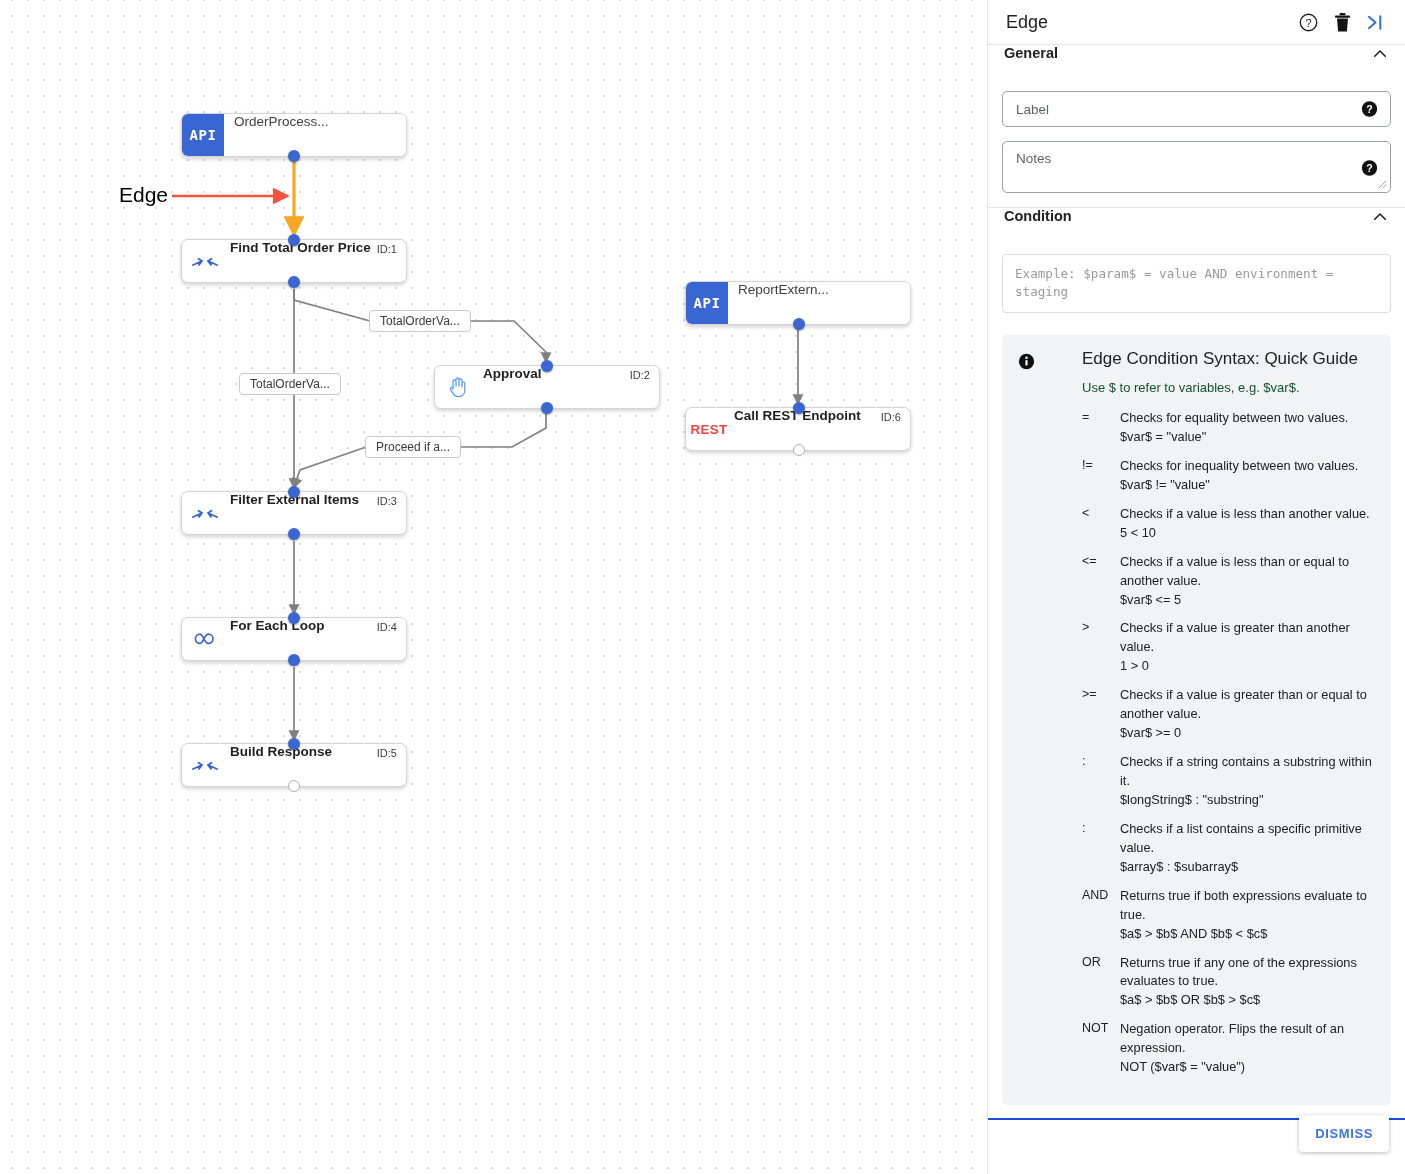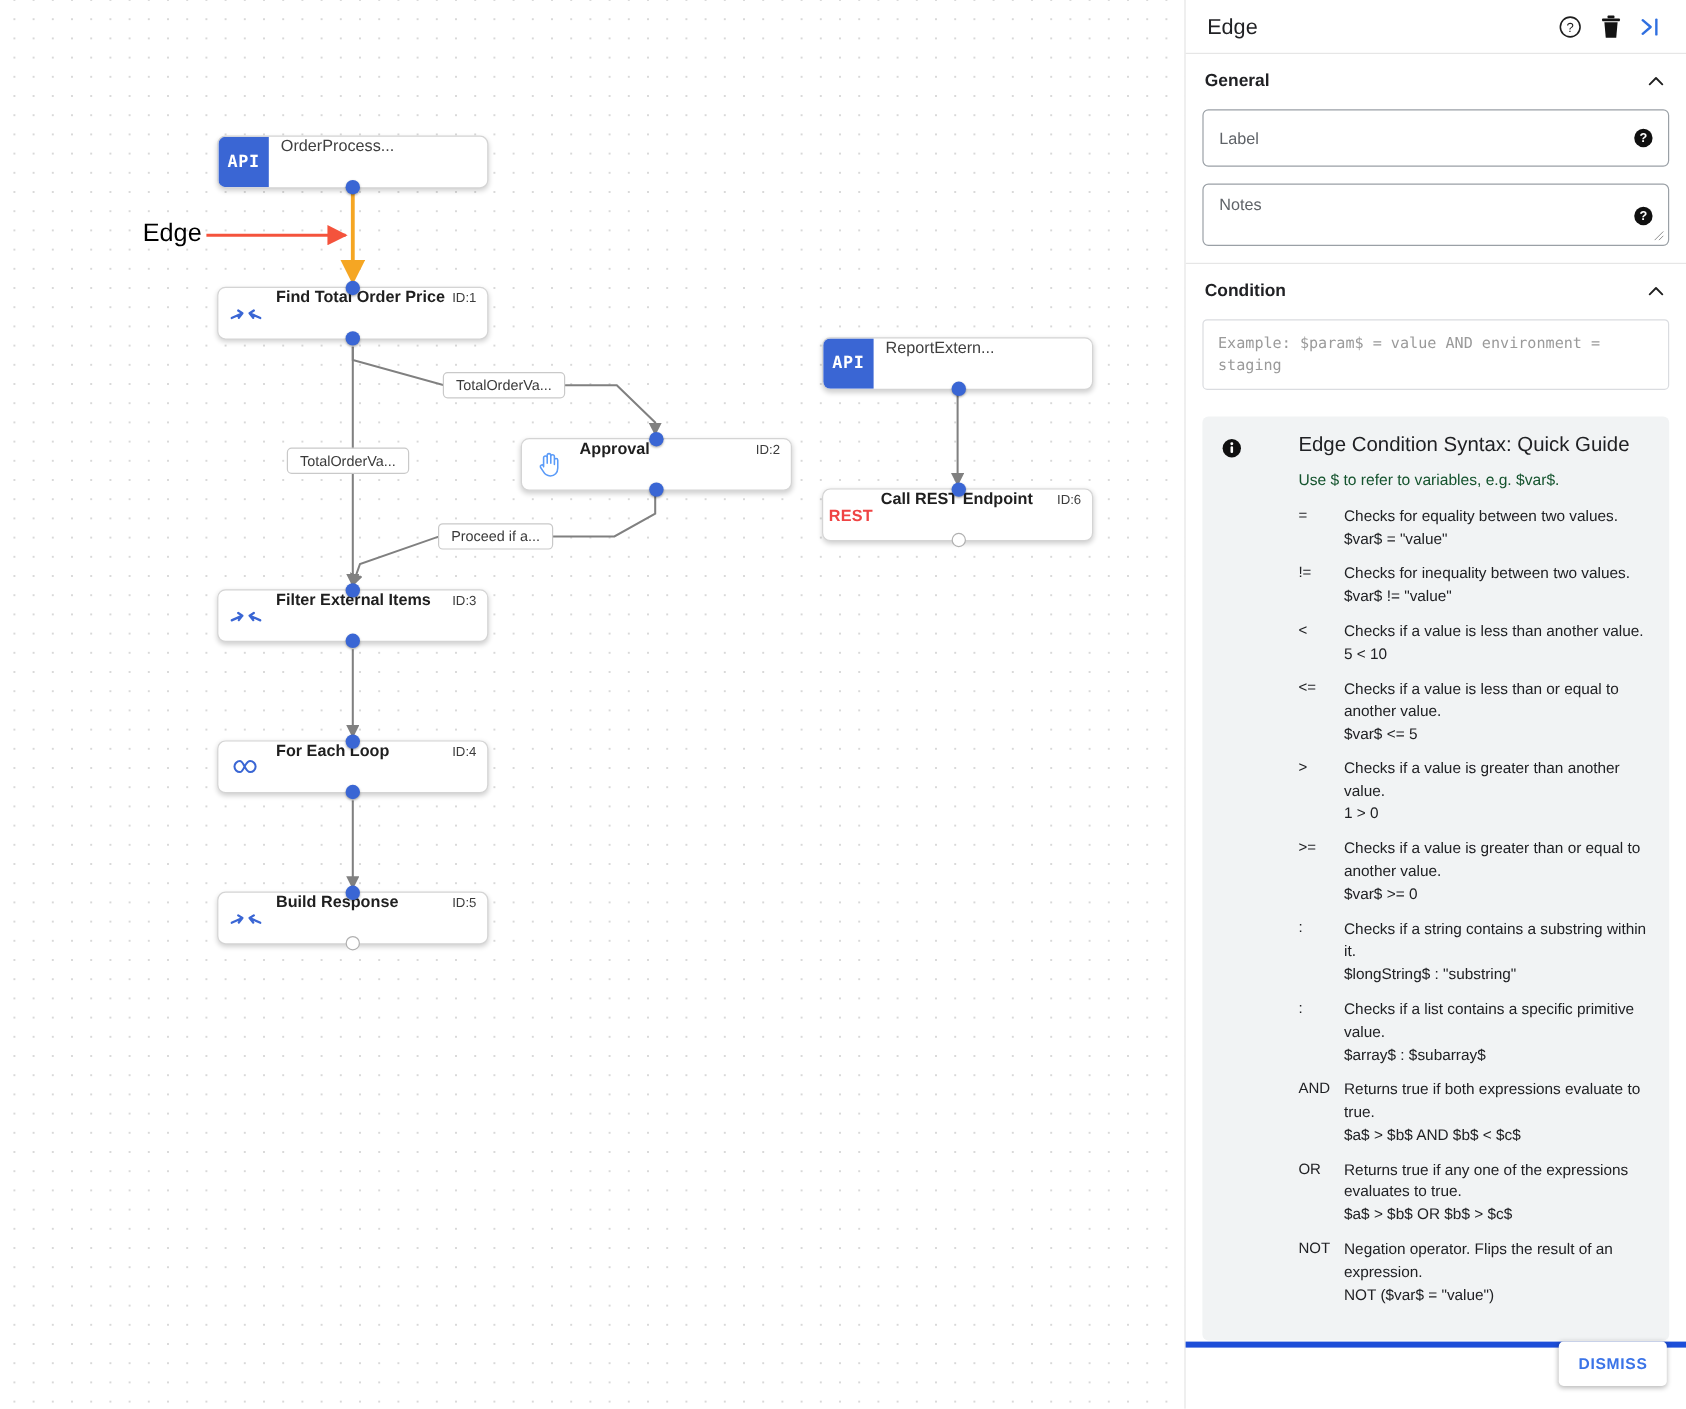--- a/index.html
+++ b/index.html
@@ -112,36 +112,36 @@
     padding: 0 14px 0 18px;
     border-bottom: 1px solid #e6e6e6;
   }
   #panel-title { font-size: 18px; color: #202124; flex: 1; }
   .hdr-icon { width: 30px; height: 30px; display: flex; align-items: center; justify-content: center; cursor: pointer; margin-left: 4px; }
 
   #panel-body { flex: 1; overflow: hidden; position: relative; }
 
   .section { padding: 0 14px; }
   .section-head {
-    display: flex; align-items: center; justify-content: space-between;
+    display: flex; align-items: flex-start; justify-content: space-between;
     height: 46px; padding: 0 2px;
   }
   .section-title { font-size: 14.5px; font-weight: 700; color: #202124; }
   .chev { width: 18px; height: 18px; }
 
   .divider { height: 1px; background: #e6e6e6; margin: 10px 0 0 0; }
 
   .field {
     border: 1px solid #9aa0a6;
     border-radius: 5px;
     position: relative;
     background: #fff;
     margin-bottom: 14px;
   }
-  .field.single { height: 48px; display: flex; align-items: center; }
+  .field.single { height: 36px; display: flex; align-items: center; }
   .field.multi { height: 52px; }
   .field-text {
     font-size: 13.5px; color: #5f6368;
     padding-left: 13px; padding-top: 0;
   }
   .field.multi .field-text { padding-top: 9px; }
   .q-badge {
     position: absolute; right: 12px; top: 50%; transform: translateY(-50%);
     width: 17px; height: 17px;
   }
@@ -177,21 +177,21 @@
   .op-row { display: flex; margin-bottom: 10px; }
   .op-sym {
     flex: 0 0 38px; font-size: 12.5px; color: #202124;
     font-family: "Liberation Sans", sans-serif; padding-top: 1px;
   }
   .op-desc { flex: 1; font-size: 12.8px; color: #202124; line-height: 1.48; }
   .op-ex { font-size: 12.8px; color: #202124; }
 
   #panel-footer {
     height: 56px; flex: 0 0 56px;
-    border-top: 5px solid #1d4ed8;
+    border-top: 2px solid #1d4ed8;
     position: relative;
   }
   #dismiss-btn {
     position: absolute;
     right: 16px; top: -5px;
     background: #ffffff;
     border: none;
     border-radius: 4px;
     box-shadow: 0 1px 4px rgba(0,0,0,0.28);
     color: #3b74e8;

